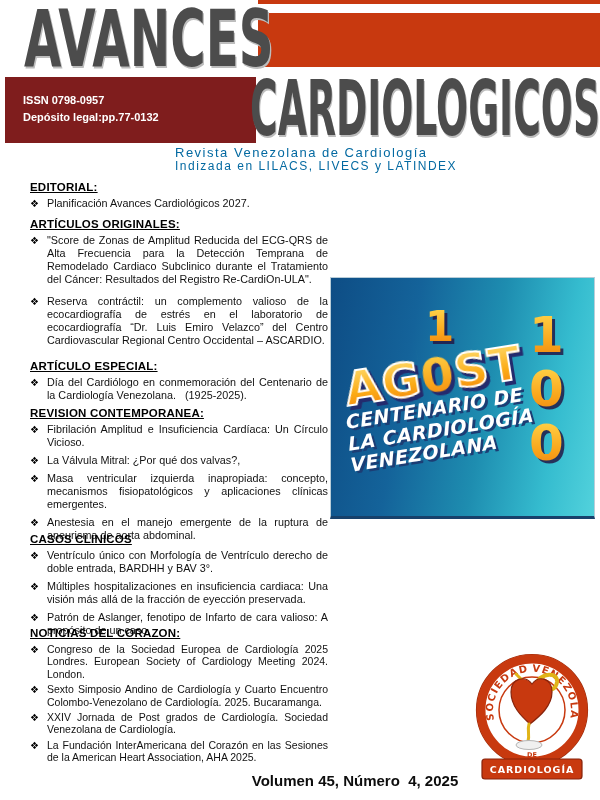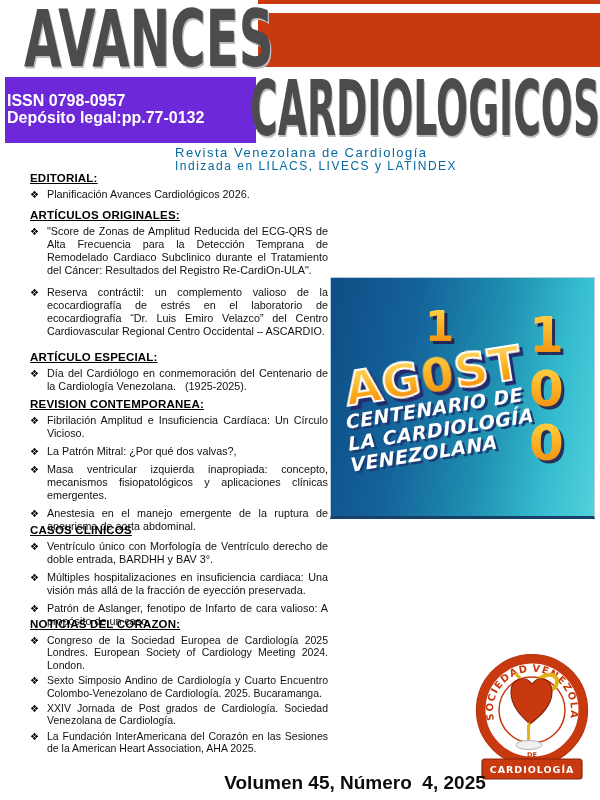--- a/index.html
+++ b/index.html
@@ -10,41 +10,41 @@
   
   .top-strip{position:absolute;left:258px;top:0;width:342px;height:4px;background:#C8390F;}
   .red-block{position:absolute;left:258px;top:13px;width:342px;height:54px;background:#C8390F;}
   .title-avances{
     position:absolute;left:24px;top:0px;font-family:"DejaVu Sans",sans-serif;
     font-size:78px;line-height:78px;font-weight:900;color:#4C4C4C;white-space:nowrap;
     transform:scaleX(.62);transform-origin:left top;z-index:3;
     text-shadow:2px 2px 0 #bdbdbd;
   }
   .issn-bar{
-    position:absolute;left:5px;top:77px;width:251px;height:66px;background:#6d28d9;
-    color:#ffffff;font-weight:bold;font-size:16px;line-height:17px;
-    padding:15px 0 0 2px;box-sizing:border-box;z-index:1;
+    position:absolute;left:5px;top:77px;width:251px;height:66px;background:#7f1d1d;
+    color:#ffffff;font-weight:bold;font-size:11px;line-height:17px;
+    padding:15px 0 0 18px;box-sizing:border-box;z-index:1;
   }
   .title-cardiologicos{
     position:absolute;left:250px;top:70px;font-family:"DejaVu Sans",sans-serif;
     font-size:77px;line-height:77px;font-weight:900;color:#4C4C4C;white-space:nowrap;
     transform:scaleX(.49);transform-origin:left top;z-index:3;
     text-shadow:2px 2px 0 #bdbdbd;
   }
   .subtitle{
     position:absolute;left:175px;width:425px;text-align:left;color:#0369a1;
     letter-spacing:1.5px;font-weight:500;
   }
   .subtitle.l1{top:145px;font-size:13px;}
   .subtitle.l2{top:159px;font-size:12px;}
   
   .sec{position:absolute;left:30px;width:298px;}
   #sec-0{top:165px}#sec-1{top:202px}#sec-2{top:344px}#sec-3{top:391px}#sec-4{top:517px}#sec-5{top:611px}
   .sec h2{
-    margin:7px 0 4px 0;font-size:11.5px;font-weight:bold;text-decoration:underline;
+    margin:16px 0 4px 0;font-size:11.5px;font-weight:bold;text-decoration:underline;
     letter-spacing:.2px;color:#000;
   }
   .item{display:flex;gap:8px;margin:0 0 5px 0;}
   .bullet{flex:0 0 auto;font-size:10px;line-height:13px;color:#000;}
   .item-text{font-size:10.8px;line-height:13px;text-align:justify;color:#111;}
   #sec-5 .item-text{font-size:10.5px;line-height:12.4px;}
   #sec-5 .item{margin-bottom:3px;}
   
   .poster{
     position:absolute;left:330px;top:277px;width:263px;height:238px;overflow:hidden;
@@ -80,21 +80,21 @@
     position:absolute;left:14px;top:134px;transform:rotate(-9deg) skewX(-3deg);transform-origin:left top;
     color:#ffffff;font-family:"DejaVu Sans",sans-serif;font-weight:900;font-style:italic;
     font-size:19px;line-height:21.5px;letter-spacing:.5px;white-space:nowrap;
     text-shadow:2.5px 2.5px 0 #1c3d74;
   }
   
   .seal{position:absolute;left:470px;top:648px;width:124px;height:144px;}
   
   .footer{
     position:absolute;left:115px;top:772px;width:480px;text-align:center;
-    font-size:19px;font-weight:bold;color:#0d0d0d;
+    font-size:15px;font-weight:bold;color:#0d0d0d;
   }
 </style>
 </head>
 <body>
 
 <div class="page">
 
   <div class="top-strip"></div>
   <div class="red-block"></div>
   <div class="title-avances">AVANCES</div>
@@ -103,21 +103,21 @@
     <div>Depósito legal:pp.77-0132</div>
   </div>
   <div class="title-cardiologicos">CARDIOLOGICOS</div>
   <div class="subtitle l1">Revista Venezolana de Cardiología</div>
   <div class="subtitle l2">Indizada en LILACS, LIVECS y LATINDEX</div>
 
   <div class="sec" id="sec-0">
     <h2>EDITORIAL:</h2>
     <div class="item">
       <span class="bullet">❖</span>
-      <span class="item-text">Planificación Avances Cardiológicos 2026.</span>
+      <span class="item-text">Planificación Avances Cardiológicos 2027.</span>
     </div>
   </div>
 
   <div class="sec" id="sec-1">
     <h2>ARTÍCULOS ORIGINALES:</h2>
     <div class="item">
       <span class="bullet">❖</span>
       <span class="item-text">"Score de Zonas de Amplitud Reducida del ECG-QRS de Alta Frecuencia para la Detección Temprana de Remodelado Cardiaco Subclinico durante el Tratamiento del Cáncer: Resultados del Registro Re-CardiOn-ULA".</span>
     </div>
     <div class="item" style="margin-top:9px;">
@@ -135,21 +135,21 @@
   </div>
 
   <div class="sec" id="sec-3">
     <h2>REVISION CONTEMPORANEA:</h2>
     <div class="item">
       <span class="bullet">❖</span>
       <span class="item-text">Fibrilación Amplitud e Insuficiencia Cardíaca: Un Círculo Vicioso.</span>
     </div>
     <div class="item">
       <span class="bullet">❖</span>
-      <span class="item-text">La Patrón Mitral: ¿Por qué dos valvas?,</span>
+      <span class="item-text">La Válvula Mitral: ¿Por qué dos valvas?,</span>
     </div>
     <div class="item">
       <span class="bullet">❖</span>
       <span class="item-text">Masa ventricular izquierda inapropiada: concepto, mecanismos fisiopatológicos y aplicaciones clínicas emergentes.</span>
     </div>
     <div class="item">
       <span class="bullet">❖</span>
       <span class="item-text">Anestesia en el manejo emergente de la ruptura de aneurisma de aorta abdominal.</span>
     </div>
   </div>

